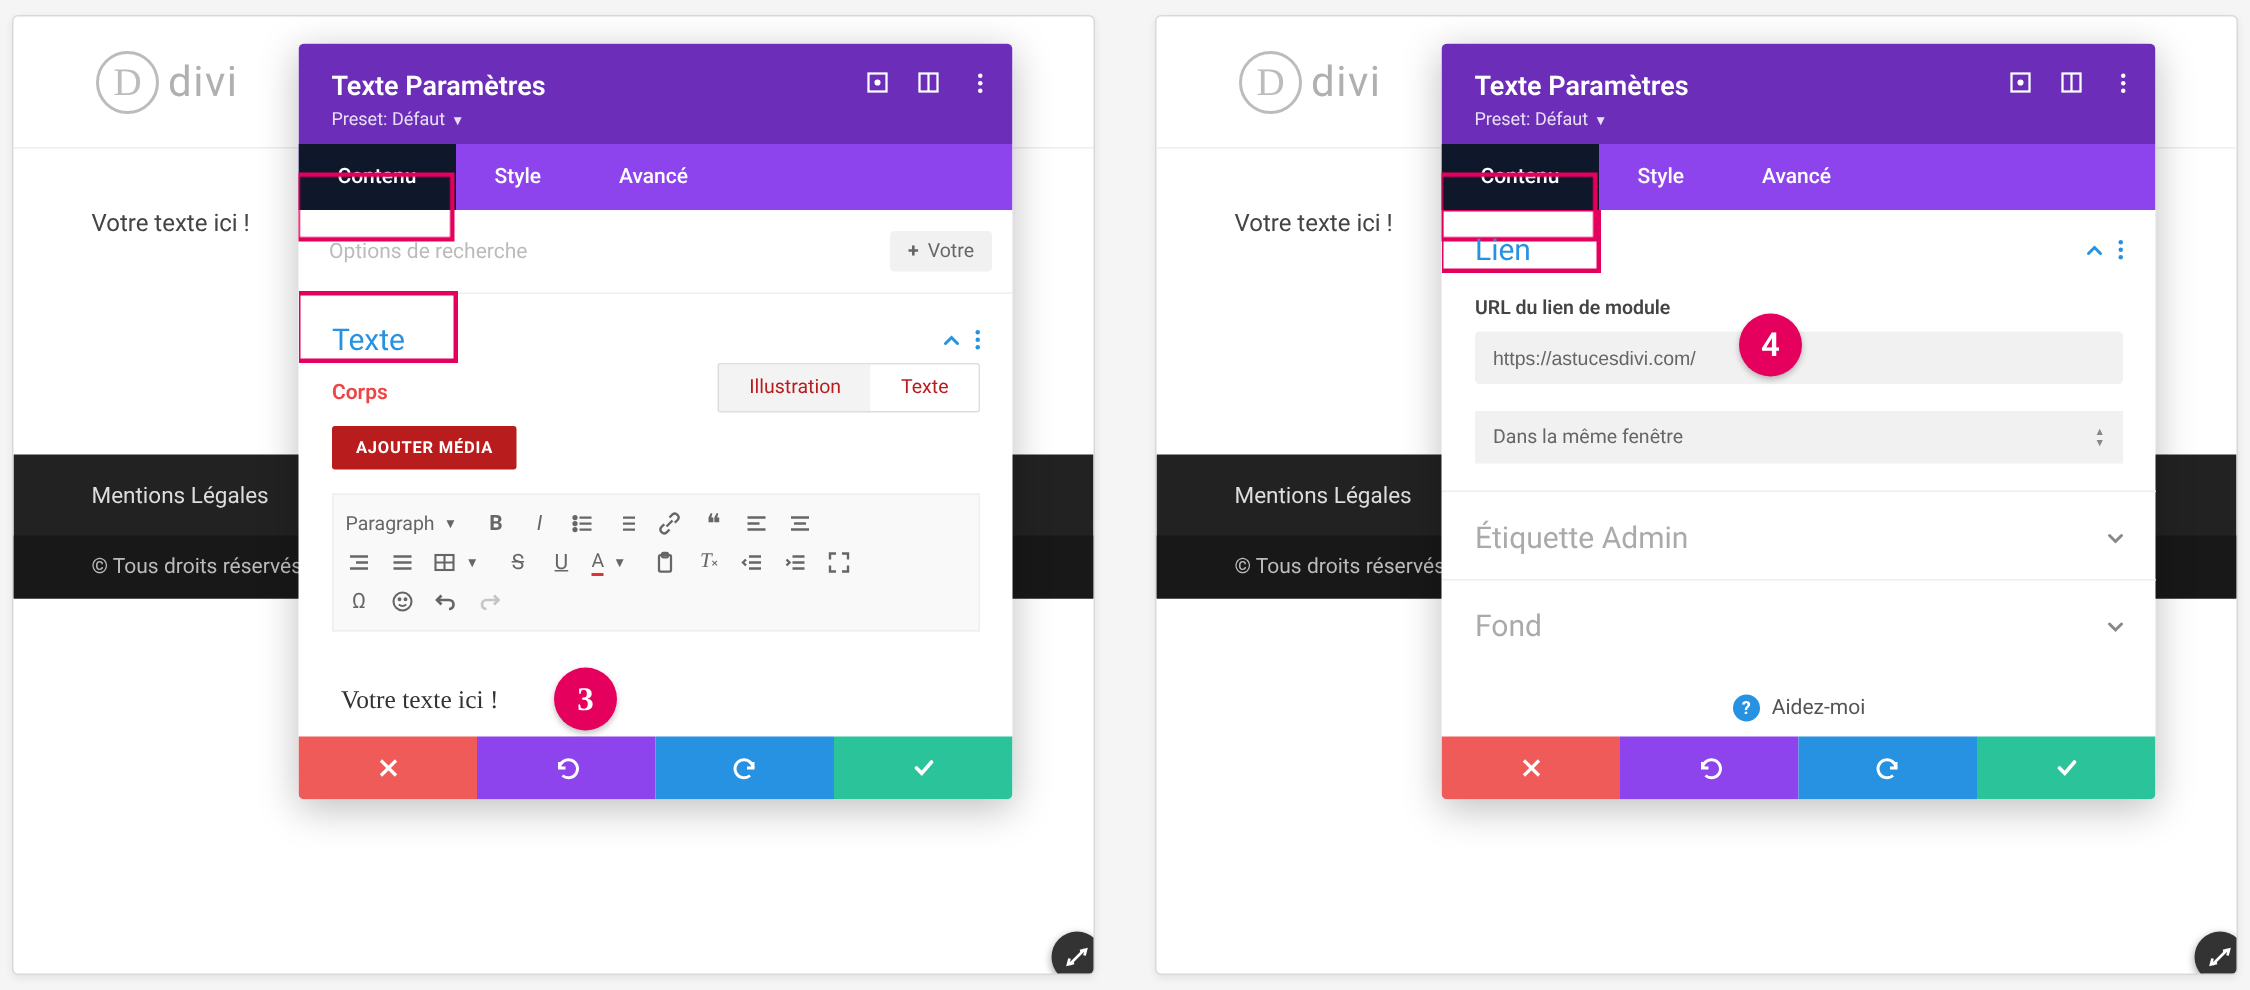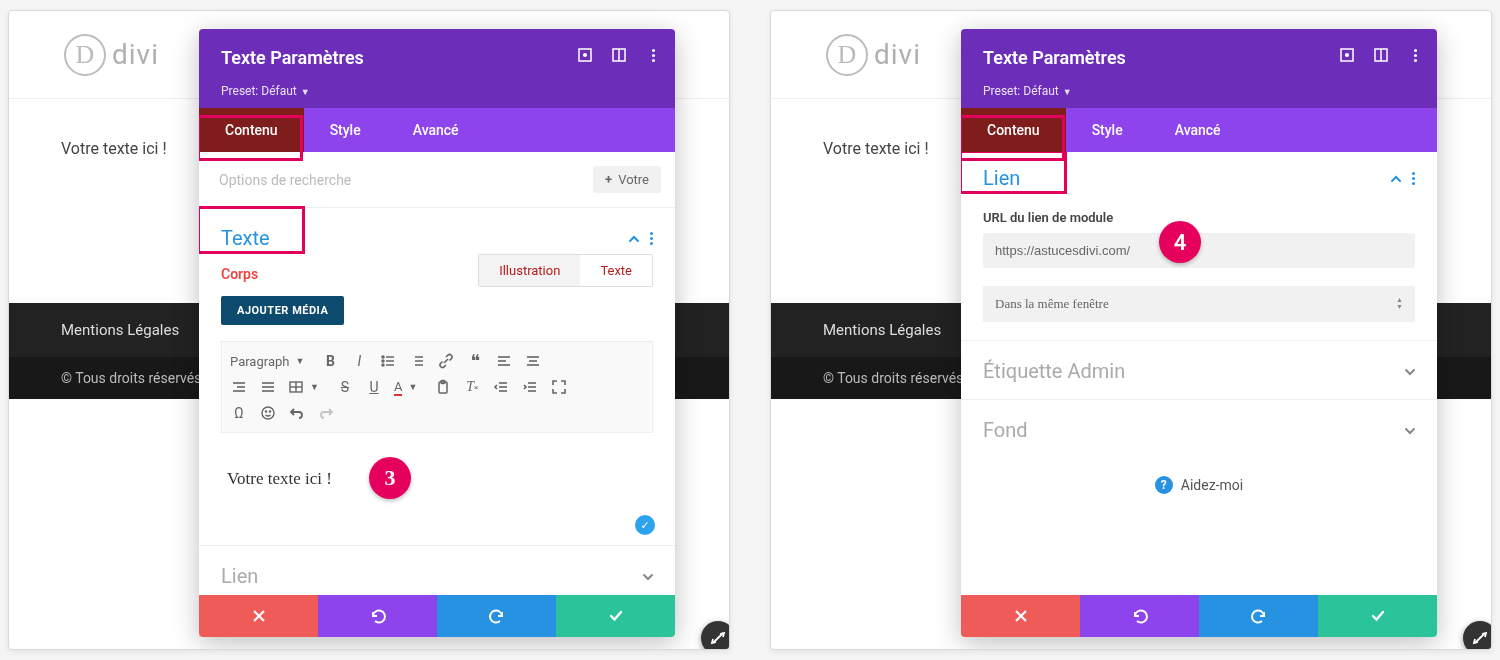--- a/index.html
+++ b/index.html
@@ -33,48 +33,48 @@
   }
   .dark-f-row1 { height:54px; display:flex; align-items:center; padding-left:52px; gap:48px; color:#ddd; }
   .dark-f-row2 { height:42px; display:flex; align-items:center; padding-left:52px; background:#181818; color:#bbb; font-size:14px;}
 
   
   .modal {
     position:absolute;
     top:18px;
     right:54px;
     width:476px;
-    height:608px;
+    height:504px;
     background:#fff;
     border-radius:4px;
     box-shadow:0 6px 26px rgba(0,0,0,0.25);
     display:flex;
     flex-direction:column;
     overflow:hidden;
   }
   .m-head {
     background:#6c2eb9;
     color:#fff;
     padding:18px 22px 10px;
     position:relative;
   }
   .m-title { font-size:18px; font-weight:600; }
-  .m-sub { font-size:12px; opacity:.85; margin-top:16px; }
+  .m-sub { font-size:12px; opacity:.85; margin-top:4px; }
   .m-sub .caret { font-size:9px; margin-left:4px; }
   .m-head-icons {
     position:absolute; right:14px; top:18px; display:flex; gap:18px;
   }
   .m-head-icons span { width:16px; height:16px; display:inline-flex; align-items:center; justify-content:center; cursor:pointer;}
   .dots { display:flex; flex-direction:column; gap:2px; }
   .dots i { width:3px; height:3px; background:#fff; border-radius:50%; }
   .m-tabs { display:flex; background:#8e44ec; }
   .m-tab {
     padding:14px 26px; color:#fff; font-size:14px; font-weight:500; cursor:pointer;
   }
-  .m-tab.active { background:#7f1d1d; }
+  .m-tab.active { background:#0f172a; }
   .m-content { flex:1; overflow:auto; }
   .search-row { display:flex; align-items:center; padding:14px 14px 14px 20px; }
   .search-input { flex:1; font-size:14px; color:#bbb; }
   .filter-btn {
     background:#f1f1f1; color:#666; padding:6px 12px; border-radius:3px; font-size:13px;
     display:flex; align-items:center; gap:6px; cursor:pointer;
   }
   .filter-btn .plus{ font-weight:700; }
   .acc-section { border-top:1px solid #eee; }
   .acc-header {
@@ -85,21 +85,21 @@
   }
   .acc-header.open { color:#2892e2; }
   .acc-header.closed { color:#aaa; }
   .acc-arrow { margin-left:auto; width:12px; height:12px; }
   .acc-arrow svg{display:block;}
   .acc-menu { margin-left:10px; display:flex; flex-direction:column; gap:2px; width:4px; align-items:center;}
   .acc-menu i{ width:3px; height:3px; background:#2892e2; border-radius:50%; display:block;}
   .acc-inner-label { font-size:14px; font-weight:600; color:#ef4444; padding:0 22px 8px; }
   .media-btn {
     margin:6px 22px 10px; display:inline-block;
-    background:#0c4a6e; color:#fff; font-size:11px; letter-spacing:.5px;
+    background:#b91c1c; color:#fff; font-size:11px; letter-spacing:.5px;
     padding:8px 16px; border-radius:2px; font-weight:700;
     cursor:pointer;
   }
   .ed-tabs {
     float:right;
     margin:-36px 22px 0 0;
     display:flex; gap:0; border:1px solid #ddd; border-radius:2px; overflow:hidden;
   }
   .ed-tab {
     padding:8px 20px; font-size:13px; color:#b91c1c; background:#fff; cursor:pointer;
@@ -141,21 +141,20 @@
   .field-label { font-size:13px; font-weight:600; color:#444; margin-bottom:8px;}
   .field-input {
     width:100%; background:#f1f1f1; border:none; padding:10px 12px;
     font-size:13px; color:#666; border-radius:3px;
   }
   .field-select{
     width:100%; background:#f1f1f1; border:none; padding:10px 12px;
     font-size:13px; color:#666; border-radius:0;
     display:flex; justify-content:space-between; align-items:center;
     cursor:pointer;
-    font-family:Liberation Serif, serif;
   }
   .updown{ display:flex; flex-direction:column; font-size:7px; color:#888; line-height:1;}
   .help-link{
     display:flex; align-items:center; justify-content:center; gap:8px;
     padding:18px; font-size:14px; color:#555; cursor:pointer;
   }
   .help-q{
     width:18px;height:18px;background:#2892e2;color:#fff;border-radius:50%;
     display:flex;align-items:center;justify-content:center;font-size:12px;font-weight:700;
   }

